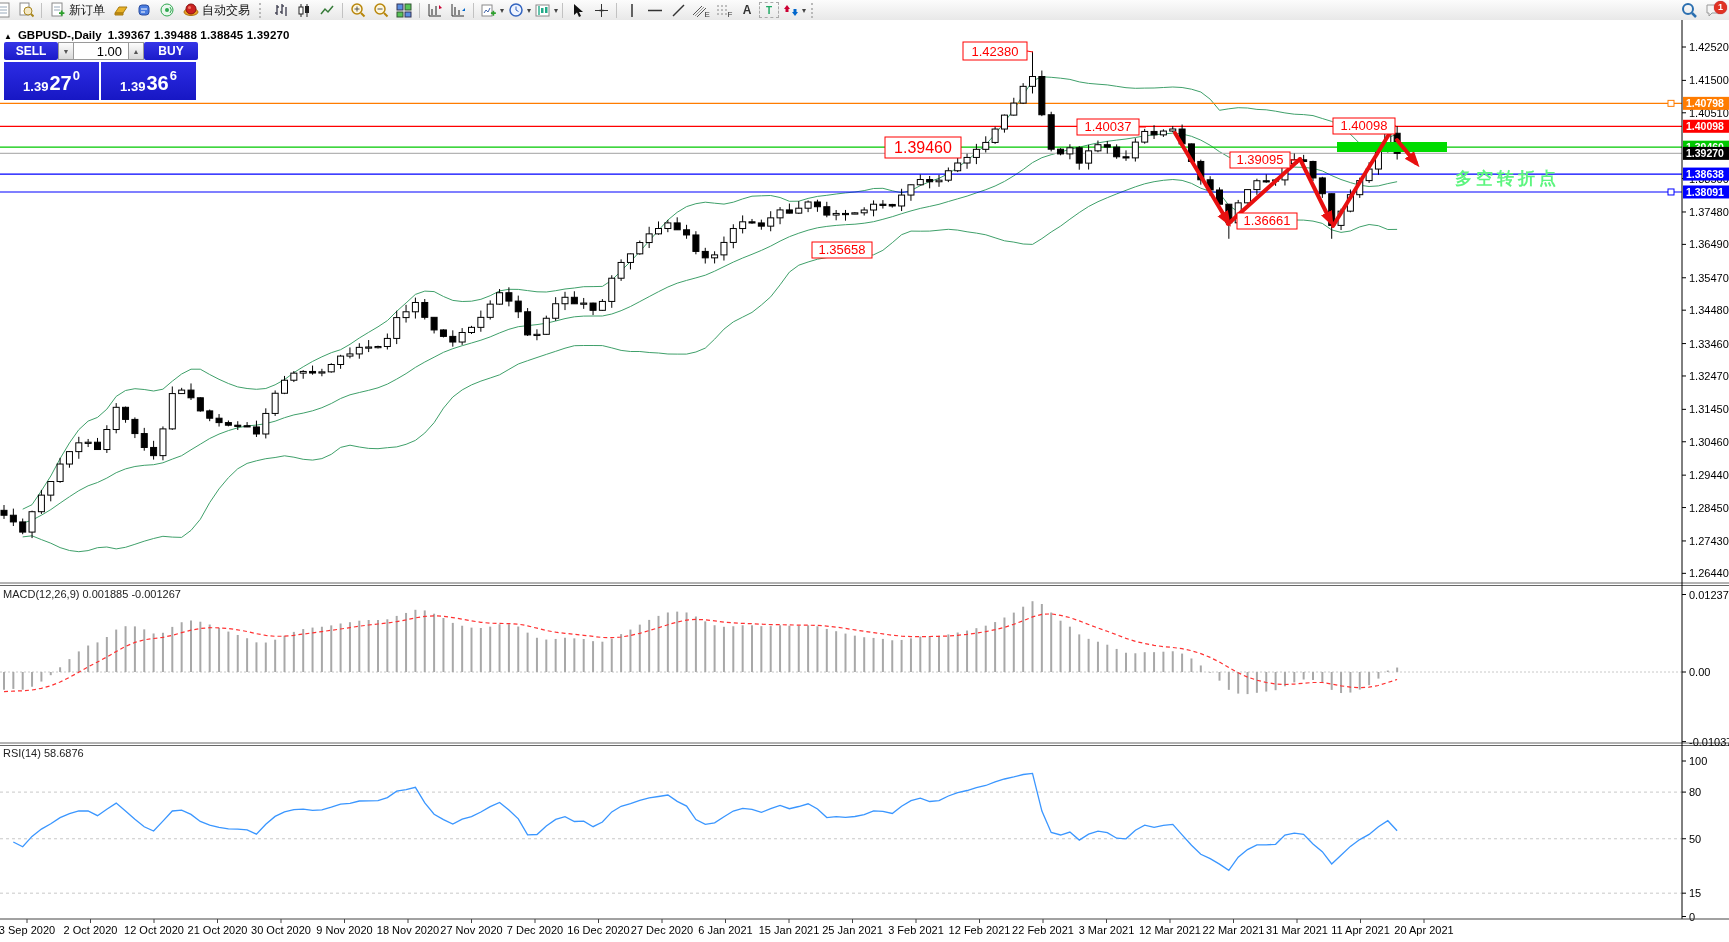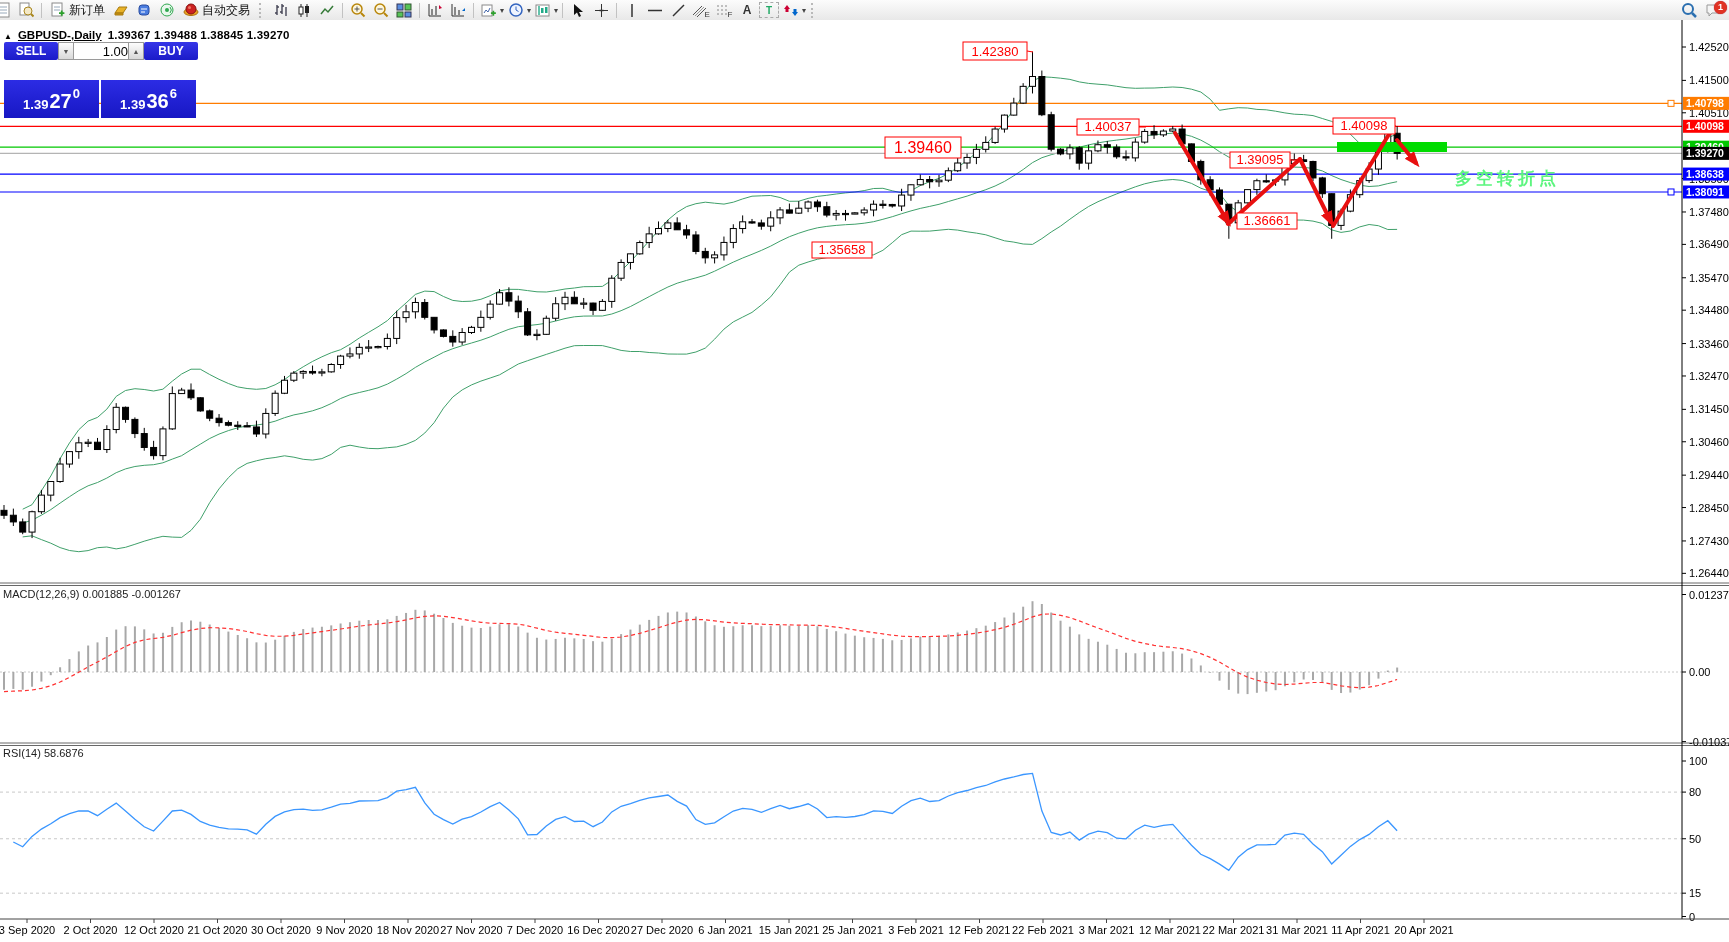--- a/index.html
+++ b/index.html
@@ -28,33 +28,33 @@
     width:13px;height:13px;font-size:9px;font-weight:bold;line-height:13px;text-align:center;box-shadow:0 0 1px #902;}
 
   
   #chart-region{position:absolute;left:0;top:20px;width:1729px;height:922px;background:#fff;}
   #chart-svg{position:absolute;left:0;top:0;}
   #chart-svg text{font-family:"Liberation Sans",sans-serif;}
 
   #chart-title{position:absolute;left:4px;top:9px;font-size:11.5px;color:#000;z-index:6;
     display:flex;gap:6px;align-items:baseline;}
   #chart-title .tri{font-size:8px;}
-  #chart-title .sym{font-weight:bold;text-decoration:underline;}
+  #chart-title .sym{font-weight:bold;}
   #chart-title .ohlc{font-weight:bold;letter-spacing:0.2px;}
 
   
   #trade-panel{position:absolute;left:4px;top:22px;width:194px;z-index:5;}
   #tp-row1{display:flex;height:18px;text-align:right;}
   .tp-btn{background:linear-gradient(#3535e8,#1b1bc8);color:#fff;font-size:12px;font-weight:bold;
     width:54px;display:flex;align-items:center;justify-content:center;border-radius:2px;}
   .tp-spin{width:16px;background:linear-gradient(#fdfdfd,#d8d8d8);border:1px solid #9a9a9a;box-sizing:border-box;
     display:flex;align-items:center;justify-content:center;font-size:7px;color:#555;}
   .tp-vol{width:54px;background:#fff;border:1px solid #9a9a9a;border-left:none;border-right:none;box-sizing:border-box;
-    font-size:13px;color:#000;display:flex;align-items:center;justify-content:flex-end;}
-  #tp-row2{display:flex;margin-top:20px;height:38px;gap:2px;}
+    font-size:13px;color:#000;display:flex;align-items:center;justify-content:flex-end;padding-right:6px;}
+  #tp-row2{display:flex;margin-top:2px;height:38px;gap:2px;}
   .tp-price{background:linear-gradient(#2c2ce4,#1717c4);color:#fff;width:95px;display:flex;align-items:flex-end;
     justify-content:center;padding-bottom:3px;box-sizing:border-box;}
   .tp-price .small{font-size:13px;font-weight:bold;margin:0 1px 3px 0;}
   .tp-price .big{font-size:20px;font-weight:bold;line-height:28px;}
   .tp-price .sup{font-size:13px;font-weight:bold;margin:0 0 14px 1px;}
 </style>
 </head>
 <body>
 
 <div id="app">

